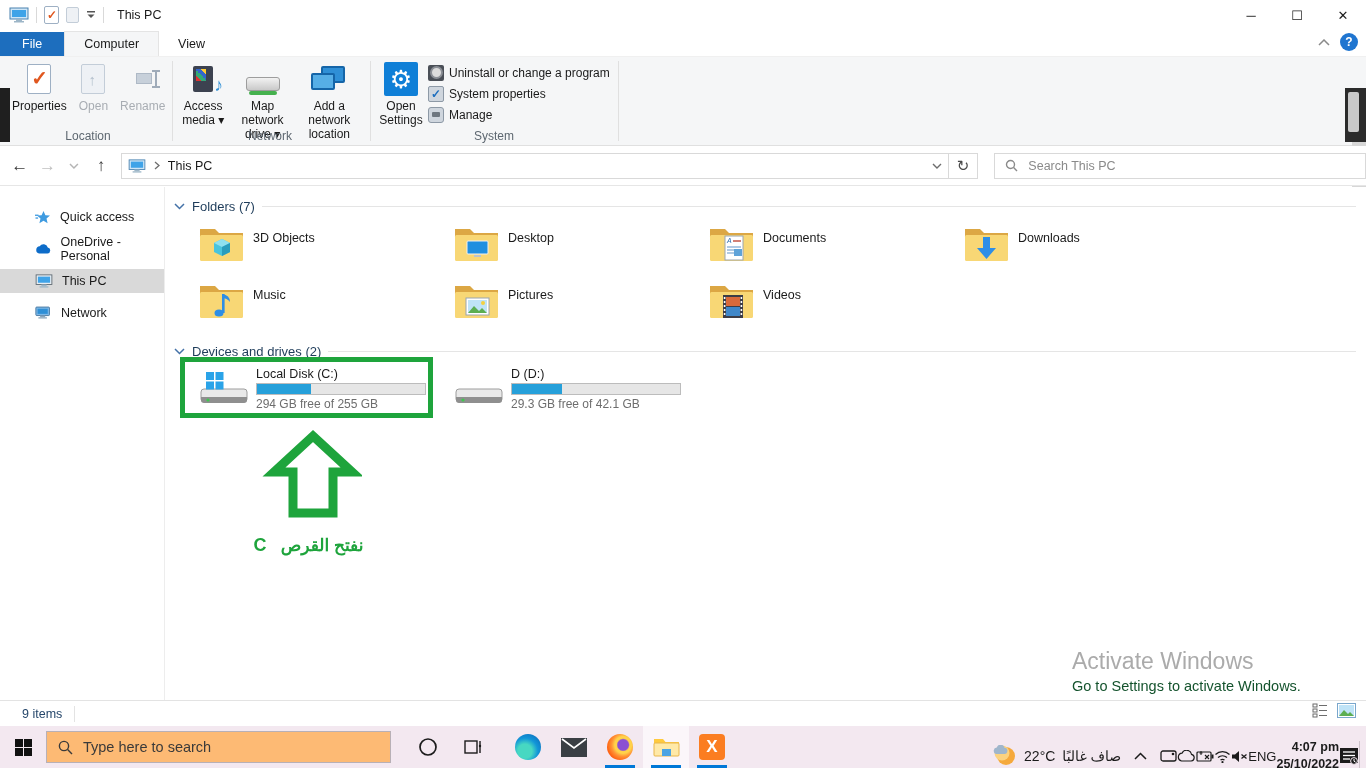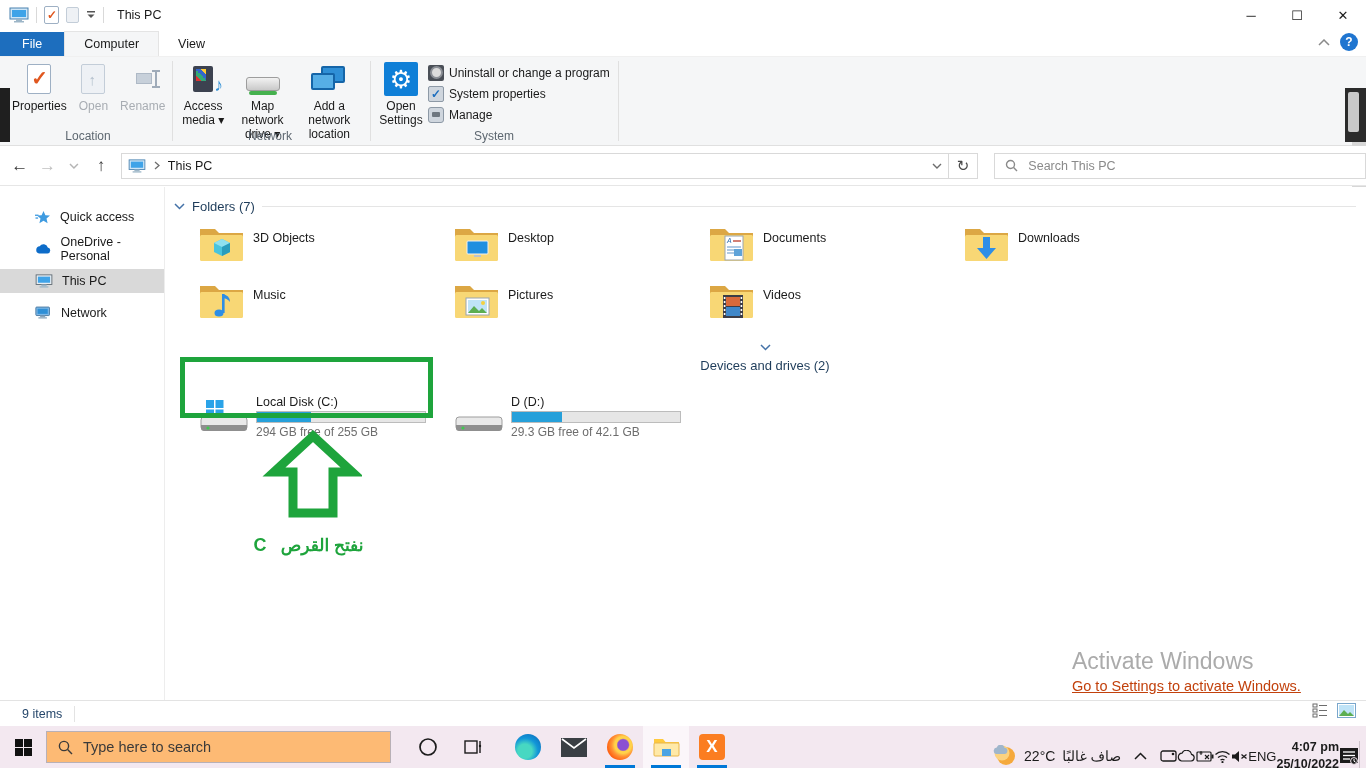--- a/index.html
+++ b/index.html
@@ -82,36 +82,36 @@
   .sbitem.sel{background:#d9d9d9;}
 
   
   #content{left:166px;top:187px;width:1200px;height:513px;background:#fff;}
   .sechead{display:flex;align-items:center;gap:7px;margin:12px 10px 6px 8px;}
   .sechead .st{font-size:13px;color:#1e3c5a;white-space:nowrap;}
   .sechead .ln{flex:1;height:1px;background:#e5e5e5;}
   .tiles{display:flex;flex-wrap:wrap;width:1030px;margin-left:32px;}
   .tile{width:255px;height:57px;display:flex;align-items:flex-start;gap:8px;padding-top:3px;}
   .tile .lbl{font-size:12.5px;color:#1a1a1a;padding-top:8px;}
-  .dtile{width:255px;height:58px;display:flex;align-items:center;gap:6px;}
+  .dtile{width:255px;height:58px;display:flex;align-items:flex-start;gap:6px;}
   .dcol{display:flex;flex-direction:column;gap:2px;}
   .dname{font-size:12.5px;color:#1a1a1a;}
   .dbar{width:170px;height:12px;background:#e6e6e6;border:1px solid #bcbcbc;}
   .dbar .fill{height:100%;background:#26a0da;}
   .dfree{font-size:12px;color:#6d6d6d;}
 
   
   #ann-box{left:180px;top:357px;width:253px;height:61px;border:5px solid #1ea43c;}
   #ann-text{left:236px;top:535px;width:145px;text-align:center;font-size:17px;font-weight:bold;color:#1ea43c;}
   #ann-text .c{font-size:18px;}
 
   
   #watermark{left:1072px;top:648px;color:#ababab;}
   #watermark .l1{font-size:23px;}
-  #watermark .l2{font-size:14.5px;color:#c2410c;margin-top:3px;text-decoration:underline;}
+  #watermark .l2{font-size:14.5px;color:#14532d;margin-top:3px;}
 
   
   #statusbar{left:0;top:700px;width:1366px;height:26px;background:#fff;border-top:1px solid #e3e3e3;display:flex;align-items:center;}
   #statusbar .cnt{font-size:12.5px;color:#26476b;margin-left:22px;padding-right:12px;border-right:1px solid #e3e3e3;height:16px;display:flex;align-items:center;}
   #view-toggles{position:absolute;right:10px;top:703px;display:flex;gap:8px;}
 
   
   #taskbar{left:0;top:726px;width:1366px;height:42px;background:#f3e8f0;display:flex;align-items:center;}
   .tb-slot{width:46px;height:42px;display:flex;align-items:center;justify-content:center;position:relative;}
   .tb-slot.open:after{content:"";position:absolute;left:8px;bottom:0;width:30px;height:3px;background:#0078d7;}
@@ -435,21 +435,21 @@
           <rect x="32.6" y="17" width="1.6" height="2" fill="#fff"></rect>
             <rect x="32.6" y="21" width="1.6" height="2" fill="#fff"></rect>
             <rect x="32.6" y="25" width="1.6" height="2" fill="#fff"></rect>
             <rect x="32.6" y="29" width="1.6" height="2" fill="#fff"></rect>
             <rect x="32.6" y="33" width="1.6" height="2" fill="#fff"></rect>
         </svg>
         <span class="lbl">Videos</span>
       </div>
     </div>
 
-    <div class="sechead" style="margin-top:10px;flex-direction:column;">
+    <div class="sechead" style="margin-top:10px;">
       <svg width="11" height="7" viewBox="0 0 11 7">
           <path d="M1 1 L5.5 5.5 L10 1" stroke="#4472a8" stroke-width="1.5" fill="none"></path>
         </svg>
       <span class="st">Devices and drives (2)</span>
       <span class="ln"></span>
     </div>
 
     <div class="tiles" style="margin-top:8px;">
 
       <div class="dtile">

